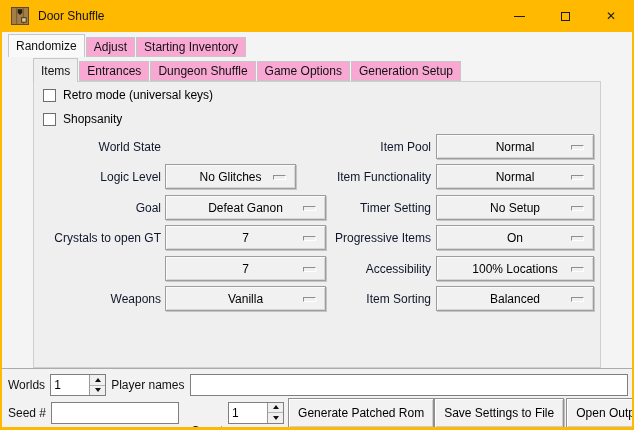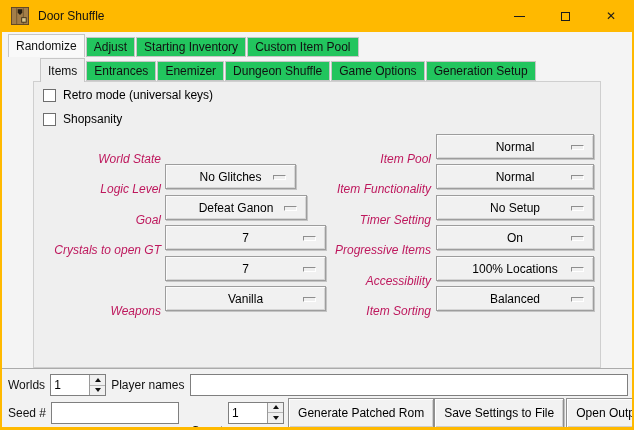--- a/index.html
+++ b/index.html
@@ -17,45 +17,45 @@
   .app-icon { width:18px; height:18px; margin-left:11px; }
   .title-text { margin-left:9px; font-size:12px; color:#111; }
   .win-btns { position:absolute; right:0; top:0; height:32px; display:flex; }
   .win-btn { width:46px; height:32px; display:flex; align-items:center; justify-content:center; cursor:default; }
   .glyph-min { width:11px; height:1px; background:#1b1b1b; }
   .glyph-max { width:9px; height:9px; border:1px solid #1b1b1b; }
   .glyph-close { font-size:12px; color:#1b1b1b; line-height:1; }
 
   
   .tabs-main { position:absolute; left:8px; top:34px; display:flex; align-items:flex-end; height:23px; z-index:5; }
-  .tabs-sub  { position:absolute; left:33px; top:58px; display:flex; align-items:flex-end; height:23px; z-index:5;margin-left:7px; }
+  .tabs-sub  { position:absolute; left:33px; top:58px; display:flex; align-items:flex-end; height:23px; z-index:5; }
   .tab {
-    background:#22c55e; border:1px solid #c6c6c6; border-bottom:1px solid #c6c6c6;
+    background:#f9a8d4; border:1px solid #c6c6c6; border-bottom:1px solid #c6c6c6;
     padding:2px 7px 3px 7px; height:20px; margin-right:1px; white-space:nowrap;
     display:flex; align-items:center; color:#111;
   }
   .tab.active {
     height:23px; background:#f9f9f9; border-bottom:none; padding-top:3px;
     position:relative; z-index:6;
   }
   .tabs-sub .tab.active { background:#efefef; margin-bottom:-1px; height:24px; }
 
   
   .pane {
     position:absolute; left:33px; top:81px; width:568px; height:287px;
     background:#efefef; border:1px solid #cfcfcf; z-index:4;
   }
   .checkbox-row { position:absolute; left:9px; display:flex; align-items:center; height:14px; }
   .checkbox-box { width:13px; height:13px; background:#fff; border:1px solid #6e6e6e; margin-right:7px; }
   .sep-line { position:absolute; left:2px; right:2px; top:368px; height:1px; background:#ababab; }
 
   .opt-row { position:absolute; height:25px; }
   .opt-label {
-    position:absolute; top:12px; height:25px; display:flex; align-items:center;
-    justify-content:flex-end; white-space:nowrap; color:#be185d;font-style:italic;
+    position:absolute; top:0; height:25px; display:flex; align-items:center;
+    justify-content:flex-end; white-space:nowrap; color:#0f172a;
   }
   .dropdown {
     position:absolute; top:0; height:25px; background:#f1f1f1;
     border:1px solid #9d9d9d;
     box-shadow: inset 1px 1px 0 #fbfbfb, inset -1px -1px 0 #d6d6d6, 1px 1px 0 rgba(0,0,0,0.18);
     display:flex; align-items:center; justify-content:center; cursor:default;
   }
   .dropdown .val { white-space:nowrap; }
   .dd-dash {
     position:absolute; right:9px; top:10px; width:13px; height:5px; background:#efefef;
@@ -117,34 +117,28 @@
   <div class="tabs-main">
     <div class="tab active">
         <span>Randomize</span>
       </div>
     <div class="tab">
         <span>Adjust</span>
       </div>
     <div class="tab">
         <span>Starting Inventory</span>
       </div>
-    <div class="tab">
-        <span>Custom Item Pool</span>
-      </div>
   </div>
 
   <div class="tabs-sub">
     <div class="tab active">
         <span>Items</span>
       </div>
     <div class="tab">
         <span>Entrances</span>
-      </div>
-    <div class="tab">
-        <span>Enemizer</span>
       </div>
     <div class="tab">
         <span>Dungeon Shuffle</span>
       </div>
     <div class="tab">
         <span>Game Options</span>
       </div>
     <div class="tab">
         <span>Generation Setup</span>
       </div>
@@ -178,21 +172,21 @@
       </div>
       <div class="opt-label" style="left:270px; width:127px;">Item Functionality</div>
       <div class="dropdown" style="left:402px; width:158px;">
         <span class="val">Normal</span>
         <div class="dd-dash"></div>
       </div>
     </div>
 
     <div class="opt-row" style="top:113px; left:0; width:568px;">
       <div class="opt-label" style="left:2px; width:125px;">Goal</div>
-      <div class="dropdown" style="left:131px; width:142px;">
+      <div class="dropdown" style="left:131px; width:161px;">
         <span class="val">Defeat Ganon</span>
         <div class="dd-dash"></div>
       </div>
       <div class="opt-label" style="left:270px; width:127px;">Timer Setting</div>
       <div class="dropdown" style="left:402px; width:158px;">
         <span class="val">No Setup</span>
         <div class="dd-dash"></div>
       </div>
     </div>
 

